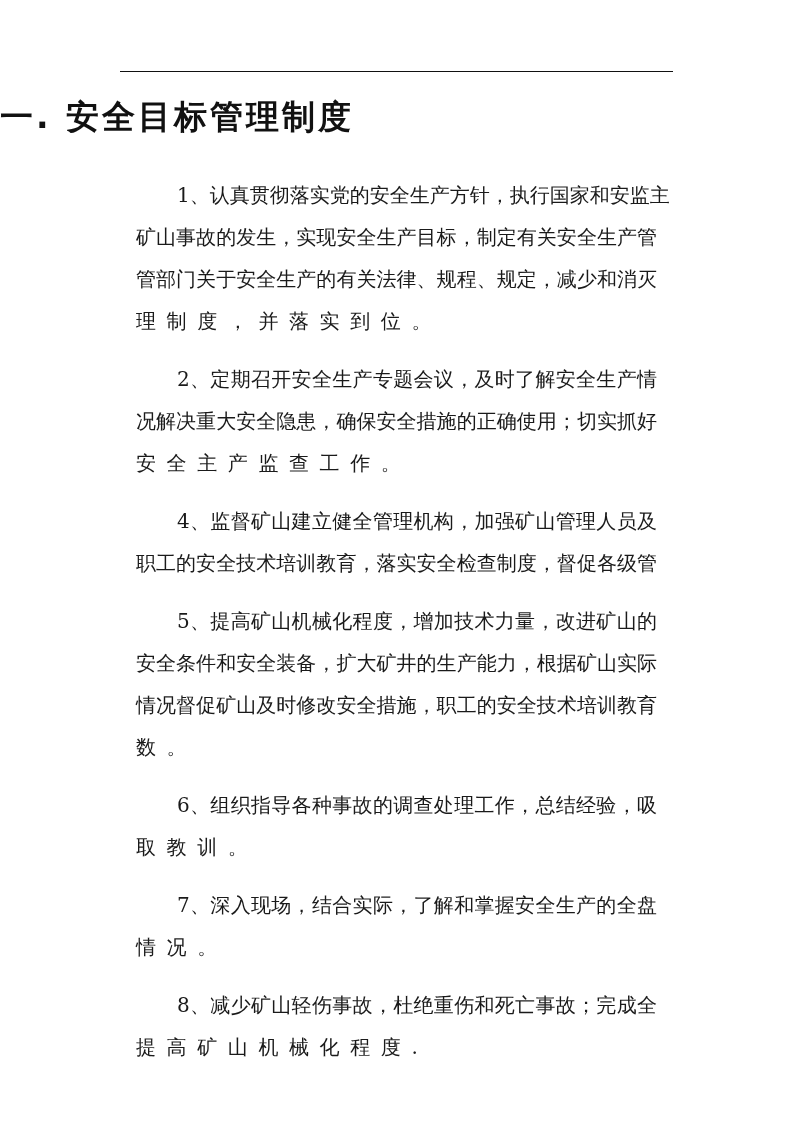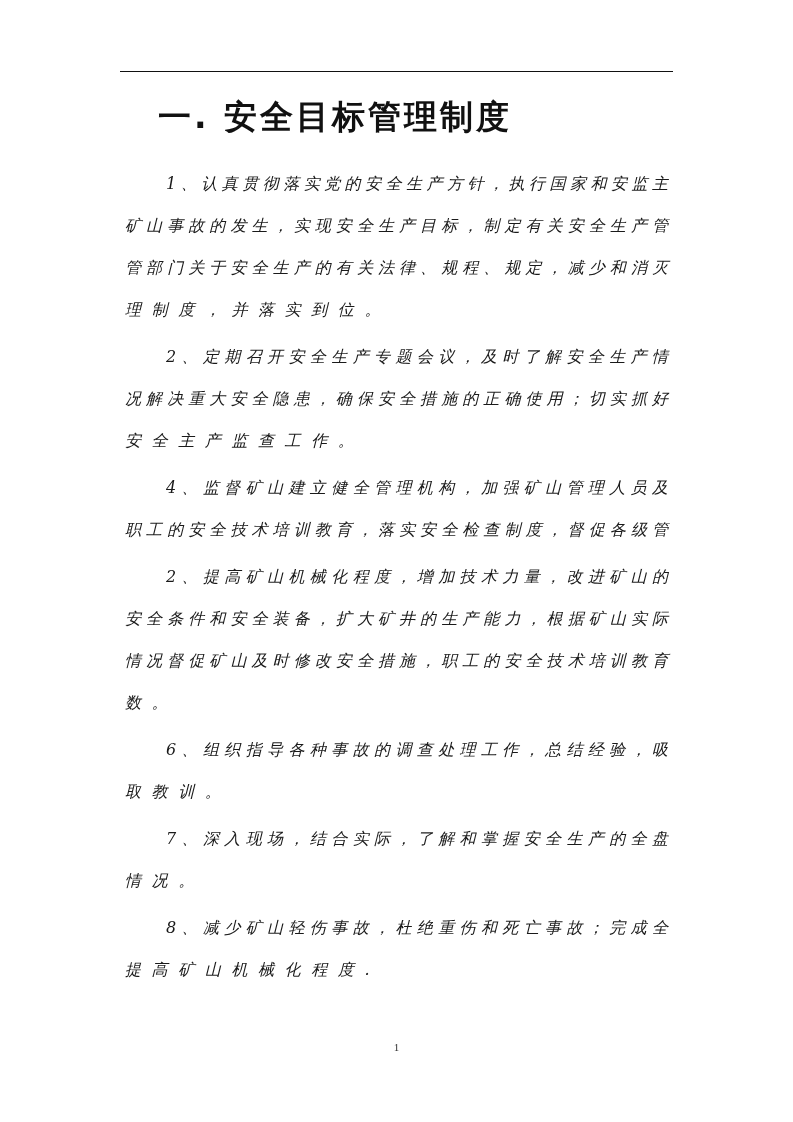--- a/index.html
+++ b/index.html
@@ -21,39 +21,37 @@
       top: 71px;
       width: 553px;
       height: 0;
       border-top: 1.2px solid #111;
     }
     .title {
       position: absolute;
       left: 0;
       top: 92px;
       width: 670px;
-      text-align: center;
       font-family: "DejaVu Sans", "Liberation Sans", sans-serif;
       font-weight: bold;
       font-size: 33px;
       letter-spacing: 3px;
       line-height: 50px;
       color: #111;
     }
     .body-text {
       position: absolute;
       left: 120px;
       top: 158px;
       width: 553px;
     }
     .para {
-      margin: 5px;
-      font-size: 16px;
+      margin: 16px;
+      font-size: 20px;
       line-height: 42px;
-      font-style: italic;
     }
     .line {
       display: block;
       height: 42px;
       text-align: justify;
       text-align-last: justify;
       white-space: nowrap;
       overflow: visible;
     }
     .line.last {
@@ -96,21 +94,21 @@
     <span class="line">况解决重大安全隐患，确保安全措施的正确使用；切实抓好</span>
     <span class="line last">安全主产监查工作。</span>
   </p>
 
   <p class="para">
     <span class="line indent">4、监督矿山建立健全管理机构，加强矿山管理人员及</span>
     <span class="line">职工的安全技术培训教育，落实安全检查制度，督促各级管</span>
   </p>
 
   <p class="para">
-    <span class="line indent">2、提高矿山机械化程度，增加技术力量，改进矿山的</span>
+    <span class="line indent">5、提高矿山机械化程度，增加技术力量，改进矿山的</span>
     <span class="line">安全条件和安全装备，扩大矿井的生产能力，根据矿山实际</span>
     <span class="line">情况督促矿山及时修改安全措施，职工的安全技术培训教育</span>
     <span class="line last">数。</span>
   </p>
 
   <p class="para">
     <span class="line indent">6、组织指导各种事故的调查处理工作，总结经验，吸</span>
     <span class="line last">取教训。</span>
   </p>
 

